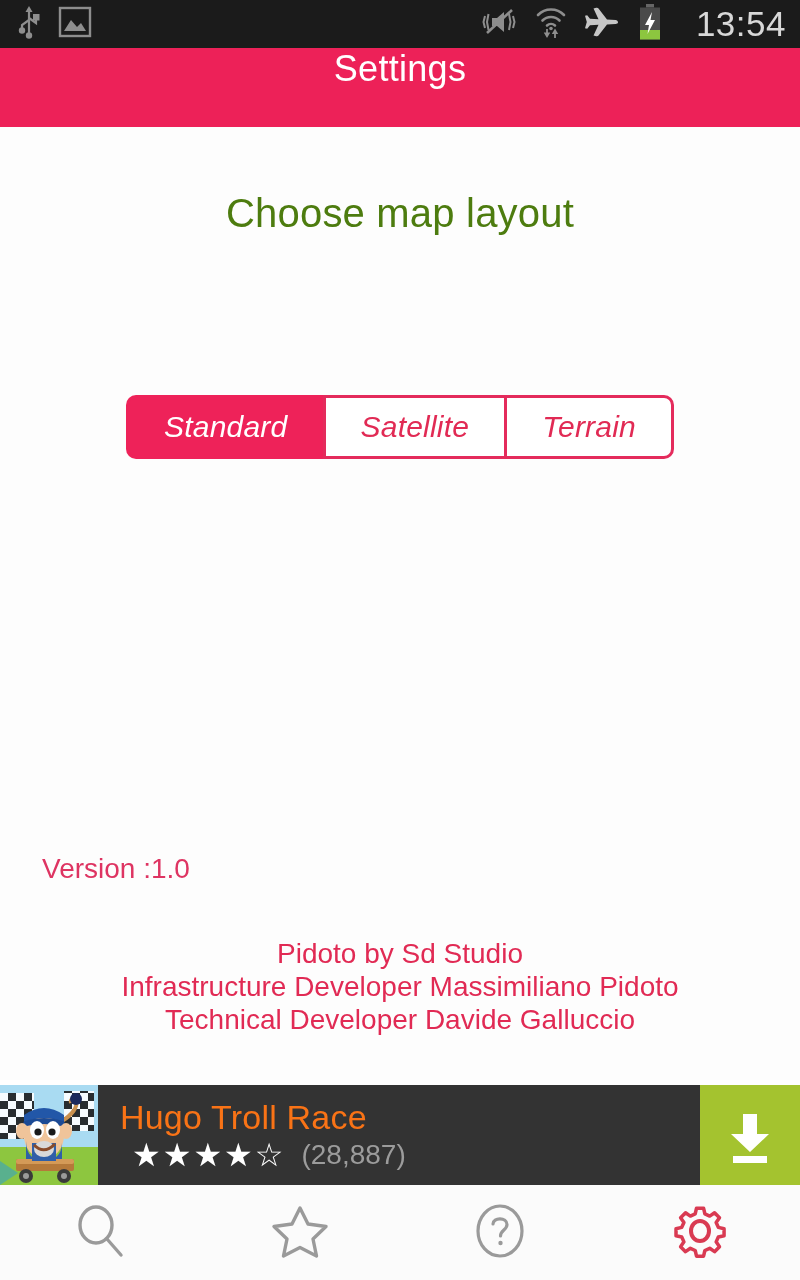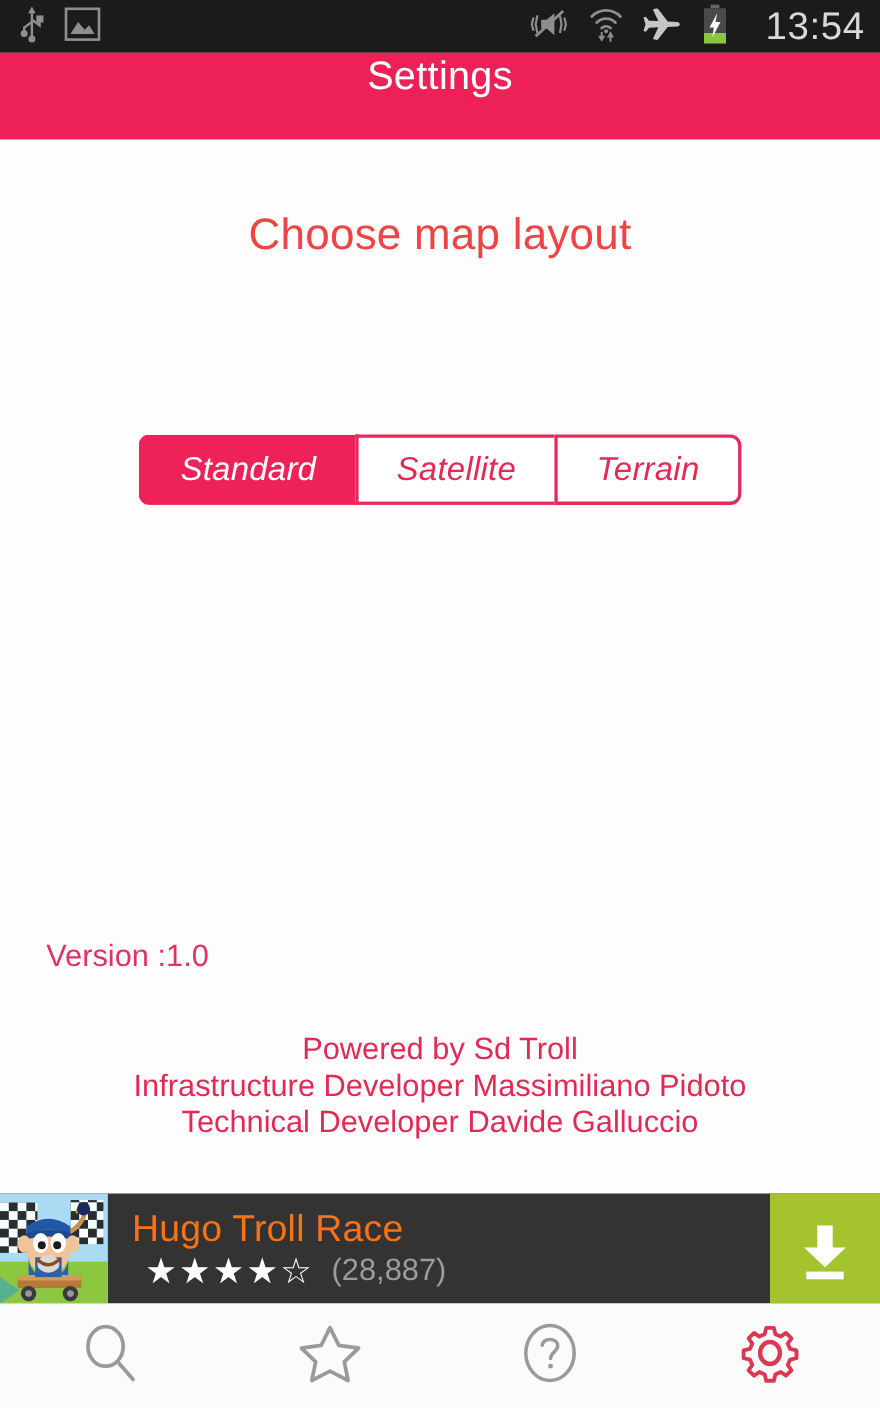--- a/index.html
+++ b/index.html
@@ -75,21 +75,21 @@
     height: 953px;
     background: #fdfdfd;
   }
 
   #page-heading {
     position: absolute;
     top: 64px;
     left: 0;
     width: 800px;
     text-align: center;
-    color: #ef4444;
+    color: #4d7c0f;
     font-size: 40px;
     font-weight: 400;
     letter-spacing: 0.2px;
   }
 
   
   #map-layout-segmented {
     position: absolute;
     top: 268px;
     left: 126px;
@@ -313,21 +313,21 @@
 
   <div id="map-layout-segmented">
     <div class="segment selected">Standard</div>
     <div class="segment">Satellite</div>
     <div class="segment">Terrain</div>
   </div>
 
   <div id="version-label">Version :1.0</div>
 
   <div id="credits">
-    <span class="credit-line">Powered by Sd Troll</span>
+    <span class="credit-line">Pidoto by Sd Studio</span>
     <span class="credit-line">Infrastructure Developer Massimiliano Pidoto</span>
     <span class="credit-line">Technical Developer Davide Galluccio</span>
   </div>
 
 </div>
 
 <div id="ad-banner">
   <div id="ad-app-icon">
     <svg class="ad-icon-svg" width="98" height="100" viewBox="0 0 98 100">
       <defs>

